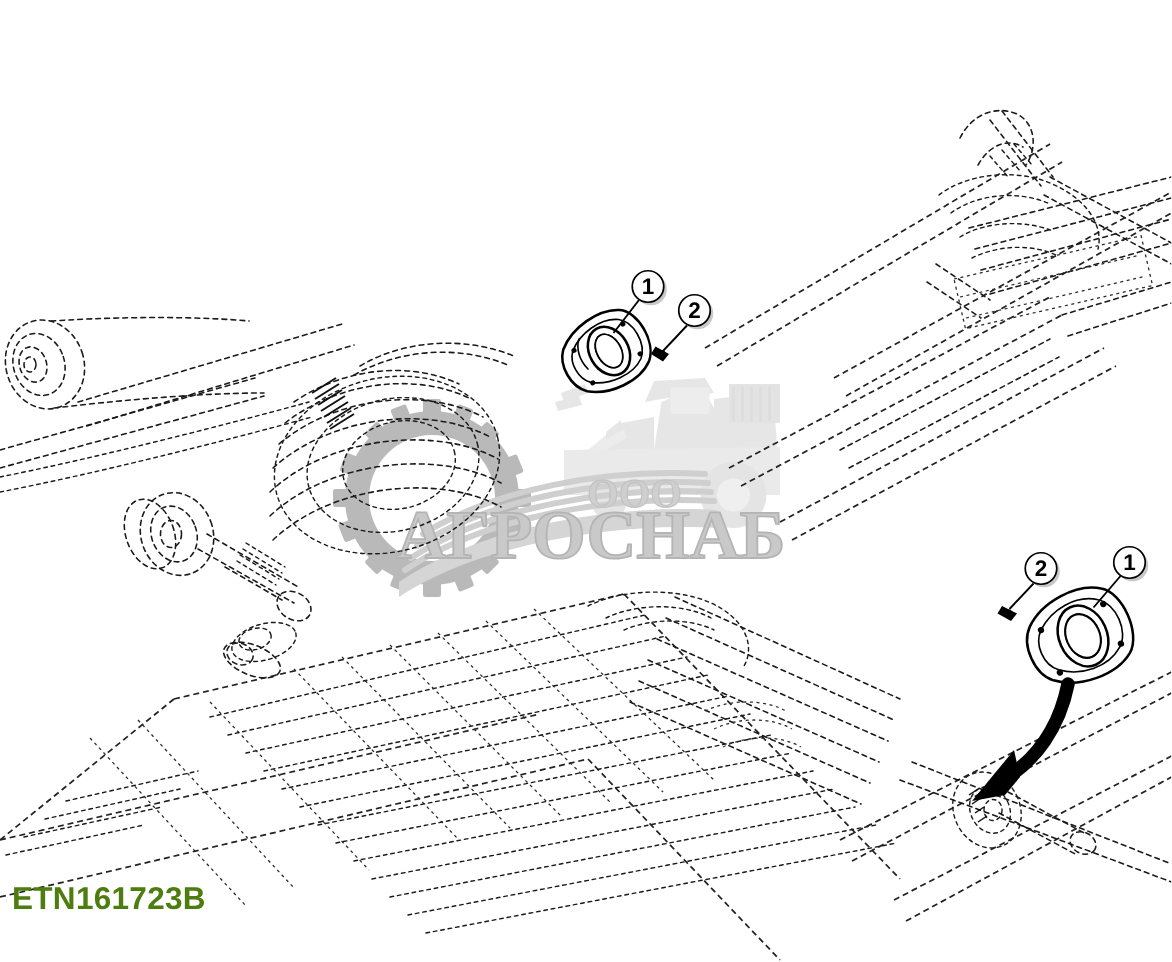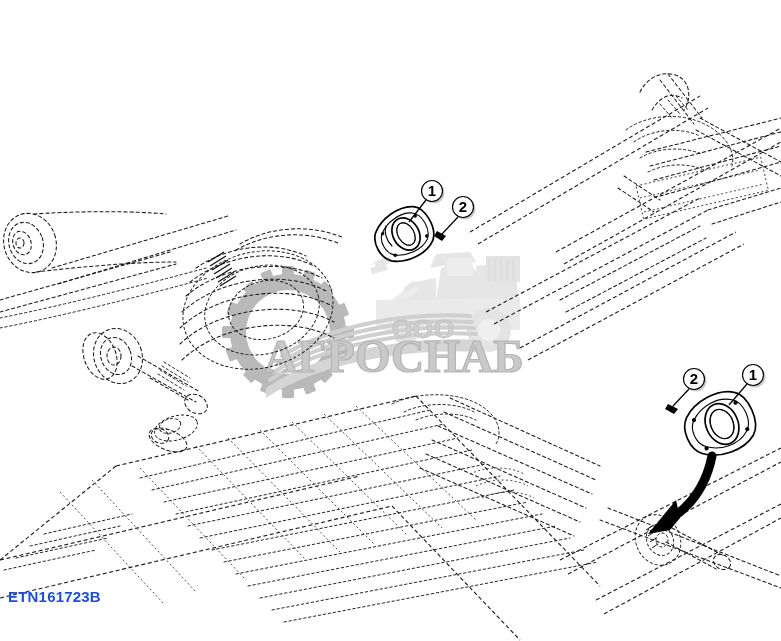--- a/index.html
+++ b/index.html
@@ -2,21 +2,21 @@
 <html><head>
 <meta charset="utf-8">
 <style>
   html,body{margin:0;padding:0;background:#fff;}
   body{font-family:"Liberation Sans",sans-serif;}
   #page{position:relative;width:781px;height:641px;background:#ffffff;overflow:hidden;}
   #art{position:absolute;inset:0;width:781px;height:641px;}
   .caption{
     position:absolute;left:8px;top:588px;
     font-family:"Liberation Sans",sans-serif;
-    font-size:15px;font-weight:bold;color:#1d4ed8;letter-spacing:.2px;
+    font-size:21px;font-weight:bold;color:#4d7c0f;letter-spacing:.2px;
     white-space:nowrap;
   }
   .wm-layer{position:absolute;left:0;top:0;width:781px;height:641px;pointer-events:none;}
 </style>
 </head>
 <body>
 
 <div id="page">
 
   <svg id="art" viewBox="0 0 781 641">

